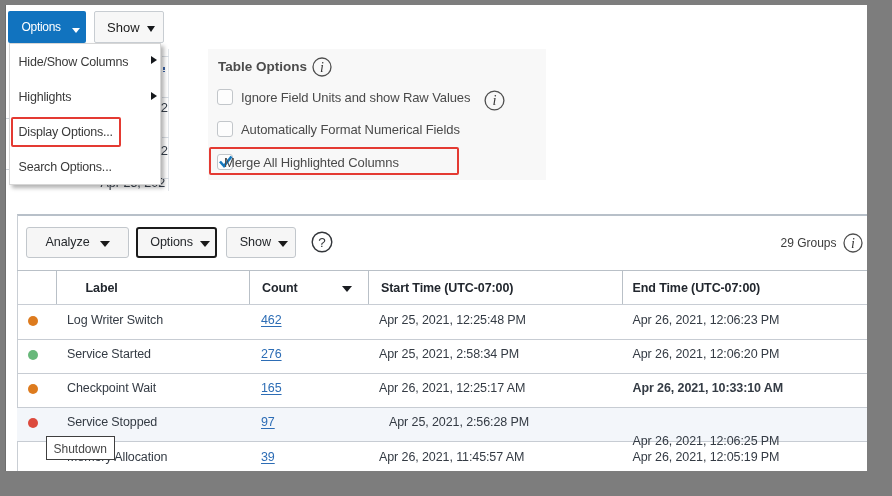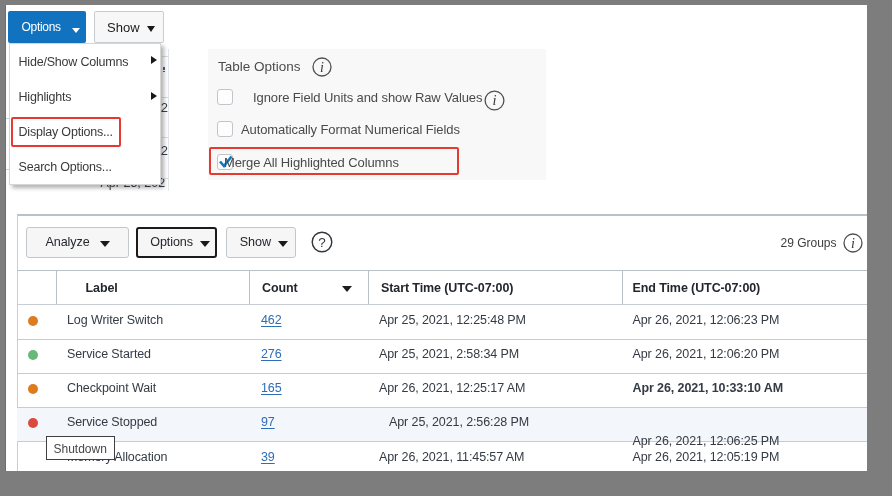--- a/index.html
+++ b/index.html
@@ -9,21 +9,21 @@
   #content{left:5px;top:5px;width:862px;height:466px;background:#fff;}
   #leftline{left:5px;top:5px;width:1px;height:466px;background:#6e6e6e;}
 
   
   .frag{color:#39424e;font-size:13px;}
   #fragv{left:168px;top:49px;width:1px;height:142px;background:#e2e6ea;}
   .fragh{height:1px;background:#d8dde3;left:162px;width:7px;}
 
   
   #panel{left:208px;top:49px;width:338px;height:131px;background:#f8f8f8;}
-  #paneltitle{left:218px;top:59.4px;font-size:13.5px;color:#4c4c4c;letter-spacing:0px;}
+  #paneltitle{left:218px;top:59.4px;font-size:13.5px;color:#4c4c4c;letter-spacing:0px;font-weight:bold;}
   .cb{width:16.2px;height:16.2px;background:#fdfdfd;border:1px solid #c2c6ca;border-radius:3px;box-sizing:border-box;}
   .cblabel{font-size:13px;color:#4a4a4a;letter-spacing:-0.1px;}
 
   
   #menu{left:9px;top:43px;width:152px;height:141.5px;background:#fff;border:1px solid #d6d6d6;
         box-sizing:border-box;box-shadow:3px 3px 4px rgba(0,0,0,0.3);}
   .mi{left:18.5px;font-size:12.5px;color:#3a3a3a;letter-spacing:-0.2px;}
   .arrow-r{width:0;height:0;border-left:6.6px solid #15181c;border-top:4.8px solid transparent;border-bottom:4.8px solid transparent;}
 
   .redbox{border:2px solid #e43a32;border-radius:2px;box-sizing:border-box;}
@@ -61,21 +61,21 @@
 <div class="abs fragh" style="left:5.5px;width:4px;top:118.3px;background:#cfd4da;"></div>
 <div class="abs fragh" style="left:5.5px;width:4px;top:169.2px;background:#cfd4da;"></div>
 
 <div class="abs" id="panel"></div>
 <div class="abs" id="paneltitle">Table Options</div>
 <svg class="abs" width="20" height="20" style="left:312px;top:57px;" viewBox="0 0 20 20">
   <circle cx="10" cy="10" r="9" fill="none" stroke="#4f4f4f" stroke-width="1.3"></circle>
   <text x="10" y="14.8" font-family="Liberation Serif,serif" font-style="italic" font-size="14" fill="#3a3a3a" text-anchor="middle">i</text>
 </svg>
 <div class="abs cb" style="left:217px;top:88.8px;"></div>
-<div class="abs cblabel" style="left:241px;top:89.7px;margin-left:12px;">Ignore Field Units and show Raw Values</div>
+<div class="abs cblabel" style="left:241px;top:89.7px;">Ignore Field Units and show Raw Values</div>
 <svg class="abs" width="21" height="21" style="left:483.5px;top:90.4px;" viewBox="0 0 21 21">
   <circle cx="10.5" cy="10.5" r="9.4" fill="none" stroke="#4f4f4f" stroke-width="1.3"></circle>
   <text x="10.5" y="15.4" font-family="Liberation Serif,serif" font-style="italic" font-size="14.5" fill="#3a3a3a" text-anchor="middle">i</text>
 </svg>
 <div class="abs cb" style="left:217px;top:121.3px;"></div>
 <div class="abs cblabel" style="left:241px;top:122.2px;">Automatically Format Numerical Fields</div>
 <div class="abs cb" style="left:217px;top:153.8px;"></div>
 <svg class="abs" width="15" height="14" style="left:218px;top:155px;" viewBox="0 0 15 14">
   <path d="M2 6.5 L6 11 L13.5 1.5" fill="none" stroke="#1478be" stroke-width="2.6"></path>
 </svg>

